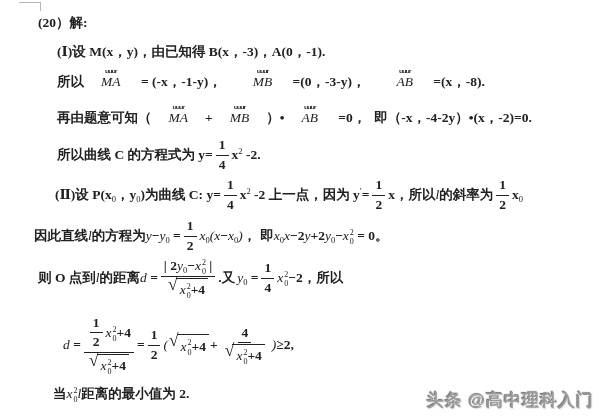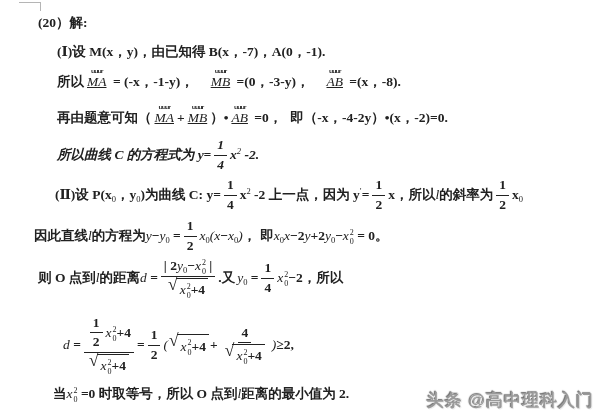--- a/index.html
+++ b/index.html
@@ -10,42 +10,42 @@
   }
   .artifact{
     position:absolute;left:19px;top:2px;width:21px;height:8px;
     border-top:1px solid #b5b5b5;border-right:1px solid #b5b5b5;
   }
   .line{position:absolute;display:flex;align-items:center;}
   #l1{left:38px;top:12px;height:22px;}
   #l2{left:57px;top:41px;height:22px;}
   #l3{left:57px;top:71px;height:22px;text-align:right;}
   #l4{left:57px;top:107px;height:22px;text-align:right;}
-  #l5{left:57px;top:139px;height:32px;font-style:italic;}
+  #l5{left:57px;top:139px;height:32px;}
   #l6{left:55px;top:178px;height:34px;}
   #l7{left:34px;top:221px;height:30px;}
   #l8{left:38px;top:254px;height:48px;}
   #l9{left:63px;top:314px;height:62px;}
   #l10{left:53px;top:383px;height:22px;}
   .t{white-space:pre;font-weight:600;}
   .it{white-space:pre;font-style:italic;font-weight:400;}
   .vw{display:inline-flex;align-items:center;}
   .vl{line-height:1;}
   .scripts{display:inline-flex;flex-direction:column;justify-content:center;
     font-size:8px;line-height:1.15;margin-left:1px;font-weight:400;transform:translateY(1px);}
   .ssup,.ssub{display:block;}
   .supo{display:inline-block;font-size:8.5px;font-weight:400;transform:translateY(-4px);}
   .subo{display:inline-block;font-size:8.5px;font-weight:400;transform:translateY(4px);}
   .frac{display:inline-flex;flex-direction:column;align-items:center;margin:0 3px;line-height:1.2;}
   .fn{display:flex;align-items:center;justify-content:center;border-bottom:1.2px solid #222;padding:0 3px 1px;}
   .fd{display:flex;align-items:center;justify-content:center;padding:1px 3px 0;}
   .sqrt{display:inline-flex;align-items:flex-start;margin:0 1px;}
   .rad{font-size:1.3em;line-height:1;font-weight:400;margin-right:-2px;transform:translateY(-2px);}
   .sbody{border-top:1.2px solid #222;padding:2px 3px 0 4px;display:inline-flex;align-items:center;}
-  .vec{position:relative;display:inline-block;margin:0 3px;font-style:italic;font-weight:400;text-decoration:underline;}
+  .vec{position:relative;display:inline-block;margin:0 17px;font-style:italic;font-weight:400;}
   .ar{position:absolute;top:-6px;left:50%;transform:translateX(-50%) scaleY(0.75);
     font-size:7px;font-weight:700;letter-spacing:-1px;font-style:normal;color:#2a2a2a;
     font-family:"Liberation Sans","DejaVu Sans",sans-serif;}
   .spacer{display:inline-block;height:1px;}
   .watermark{
     position:absolute;right:7px;bottom:8px;font-size:17px;font-weight:700;
     letter-spacing:1px;color:#9a9a9a;
     text-shadow:1px 1px 0 #efefef,-1px -1px 1px #6e6e6e;
     font-family:"Liberation Sans","DejaVu Sans",sans-serif;
   }
@@ -53,21 +53,21 @@
 </head>
 <body>
 
 <div class="page">
   <div class="artifact"></div>
 
   <div class="line" id="l1">
       <span class="t">(20）解:</span>
     </div>
   <div class="line" id="l2">
-      <span class="t">(Ⅰ)设 M(x，y)，由已知得 B(x，-7)，A(0，-1).</span>
+      <span class="t">(Ⅰ)设 M(x，y)，由已知得 B(x，-3)，A(0，-1).</span>
     </div>
   <div class="line" id="l3">
       <span class="t">所以</span>
       <span class="vec"><span class="ar">uuur</span><span class="vl">MA</span></span>
       <span class="t"> = (-x，-1-y)，</span>
       <span class="spacer" style="width: 14px;"></span>
       <span class="vec"><span class="ar">uuur</span><span class="vl">MB</span></span>
       <span class="t"> =(0，-3-y)，</span>
       <span class="spacer" style="width: 14px;"></span>
       <span class="vec"><span class="ar">uuur</span><span class="vl">AB</span></span>
@@ -360,19 +360,18 @@
     </div>
   <div class="line" id="l10">
       <span class="t">当</span>
       <span class="vw">
         <span class="it vl">x</span>
         <span class="scripts">
           <span class="ssup">2</span>
           <span class="ssub">0</span>
         </span>
       </span>
-      <span class="t"> =0 时取等号，所以 O 点到</span>
       <span class="it">l</span>
       <span class="t">距离的最小值为 2.</span>
     </div>
 
   <div class="watermark">头条 @高中理科入门</div>
 </div>
 
 </body></html>

